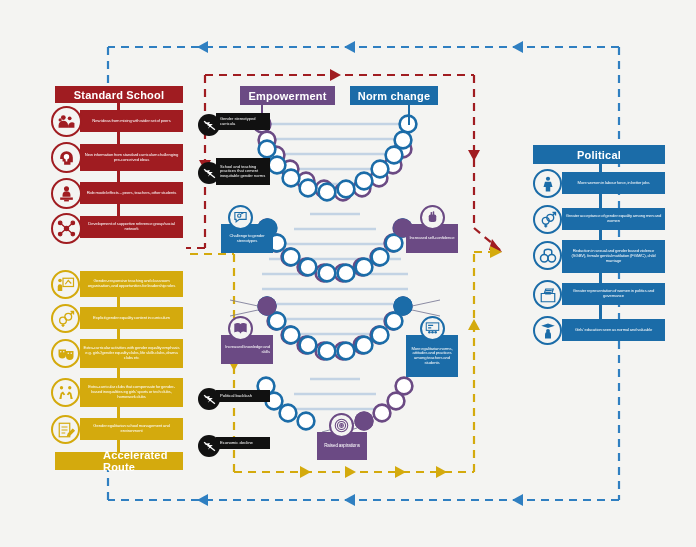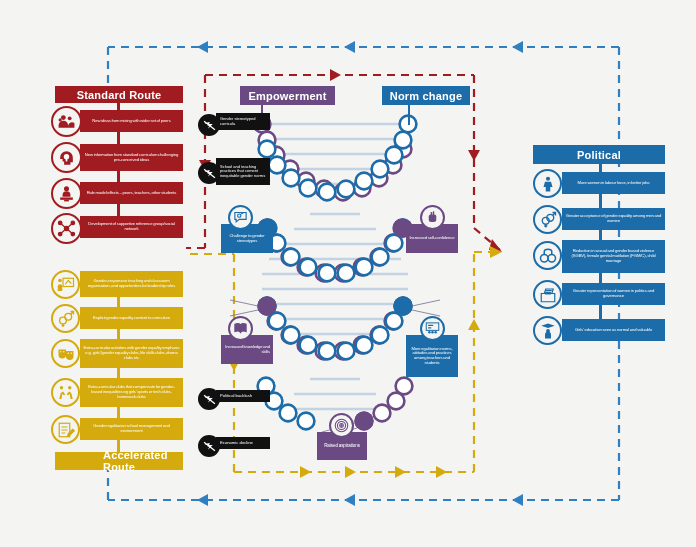--- a/index.html
+++ b/index.html
@@ -271,29 +271,29 @@
       <path d="M119,313 L86,322"></path>
         <path d="M121,318 L88,328"></path>
     </g>
   </svg>
 
   <div class="abs chip-purple banner" style="left:240px;top:86px;width:95px;height:19px;font-size:11px;">
     <span>Empowerment</span>
   </div>
   <div class="abs" style="left:261px;top:105px;width:2px;height:20px;background:#6b4a84;"></div>
 
-  <div class="abs chip-blue banner" style="left:350px;top:86px;width:88px;height:19px;font-size:11px;margin-left:32px;">
+  <div class="abs chip-blue banner" style="left:350px;top:86px;width:88px;height:19px;font-size:11px;">
     <span>Norm change</span>
   </div>
   <div class="abs" style="left:408px;top:105px;width:2px;height:20px;background:#1b6ca8;"></div>
 
   <div class="abs connector" style="left:117px;top:100px;height:134px;"></div>
 
   <div class="abs banner banner-red" style="left:55px;top:86px;width:128px;height:17px;font-size:11px;">
-    <span>Standard Route</span>
+    <span>Standard School</span>
   </div>
 
   <div class="abs red-box boxtxt" style="left:80px;top:110px;width:103px;height:22px;font-size:4.2px;">
     <span>New ideas from mixing with wider set of peers</span>
   </div>
   <div class="abs circ circ-red" style="left:51px;top:106px;width:31px;height:31px;">
     <svg width="19" height="19" viewBox="0 0 24 24" fill="currentColor">
         <circle cx="8" cy="7" r="3"></circle>
         <circle cx="16" cy="8" r="2.4"></circle>
         <circle cx="4" cy="10" r="2"></circle>

